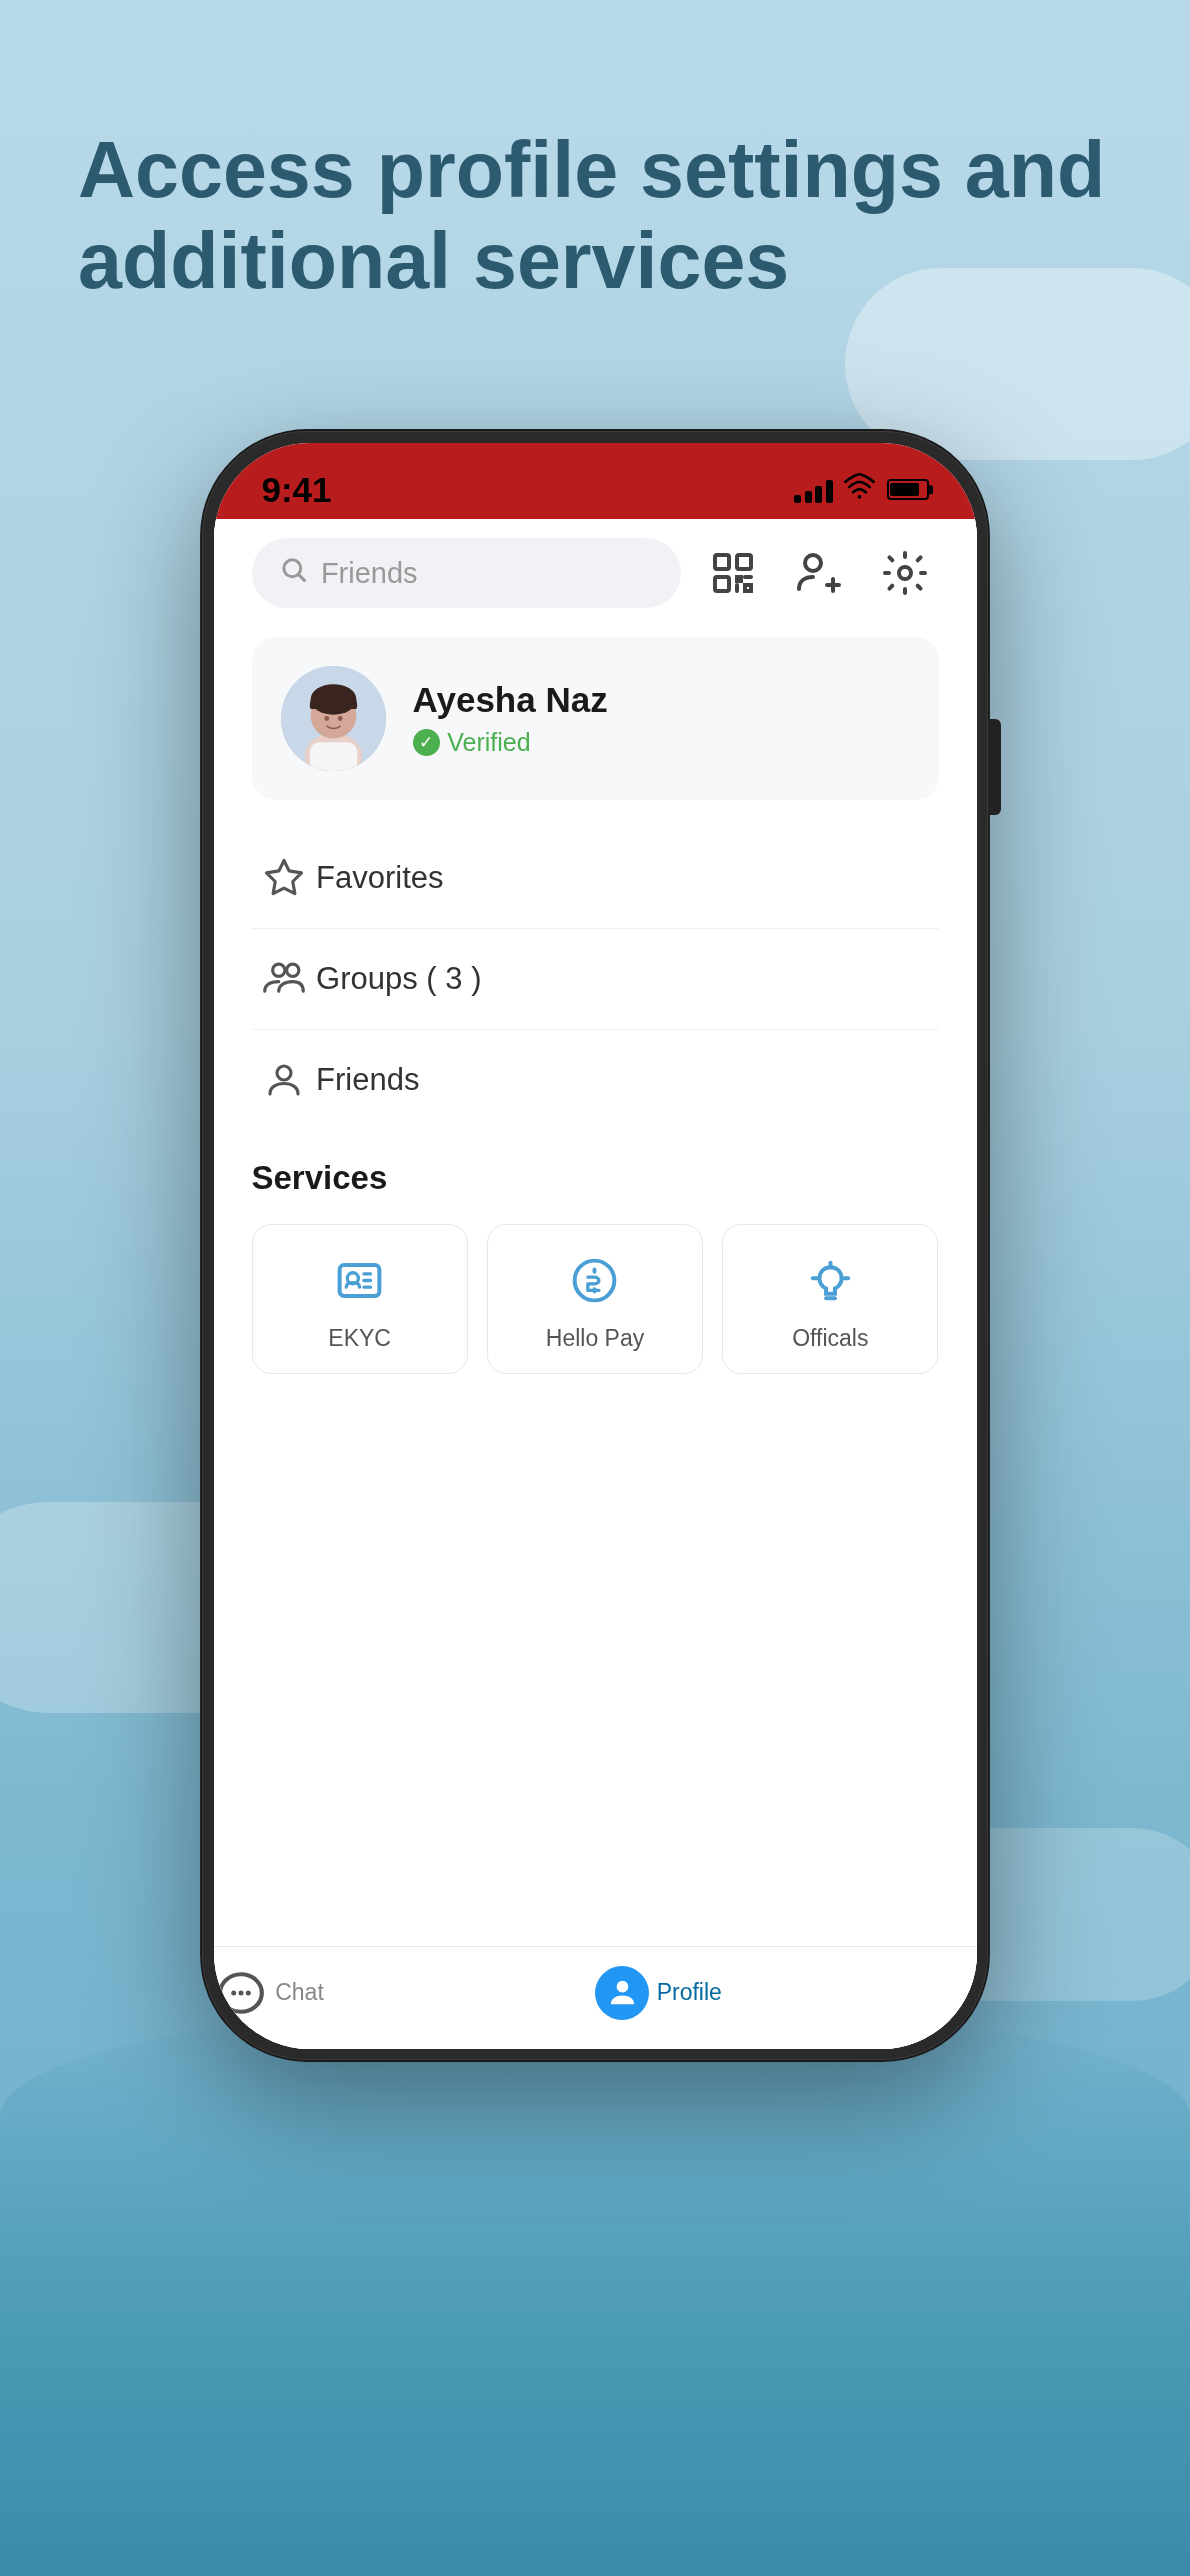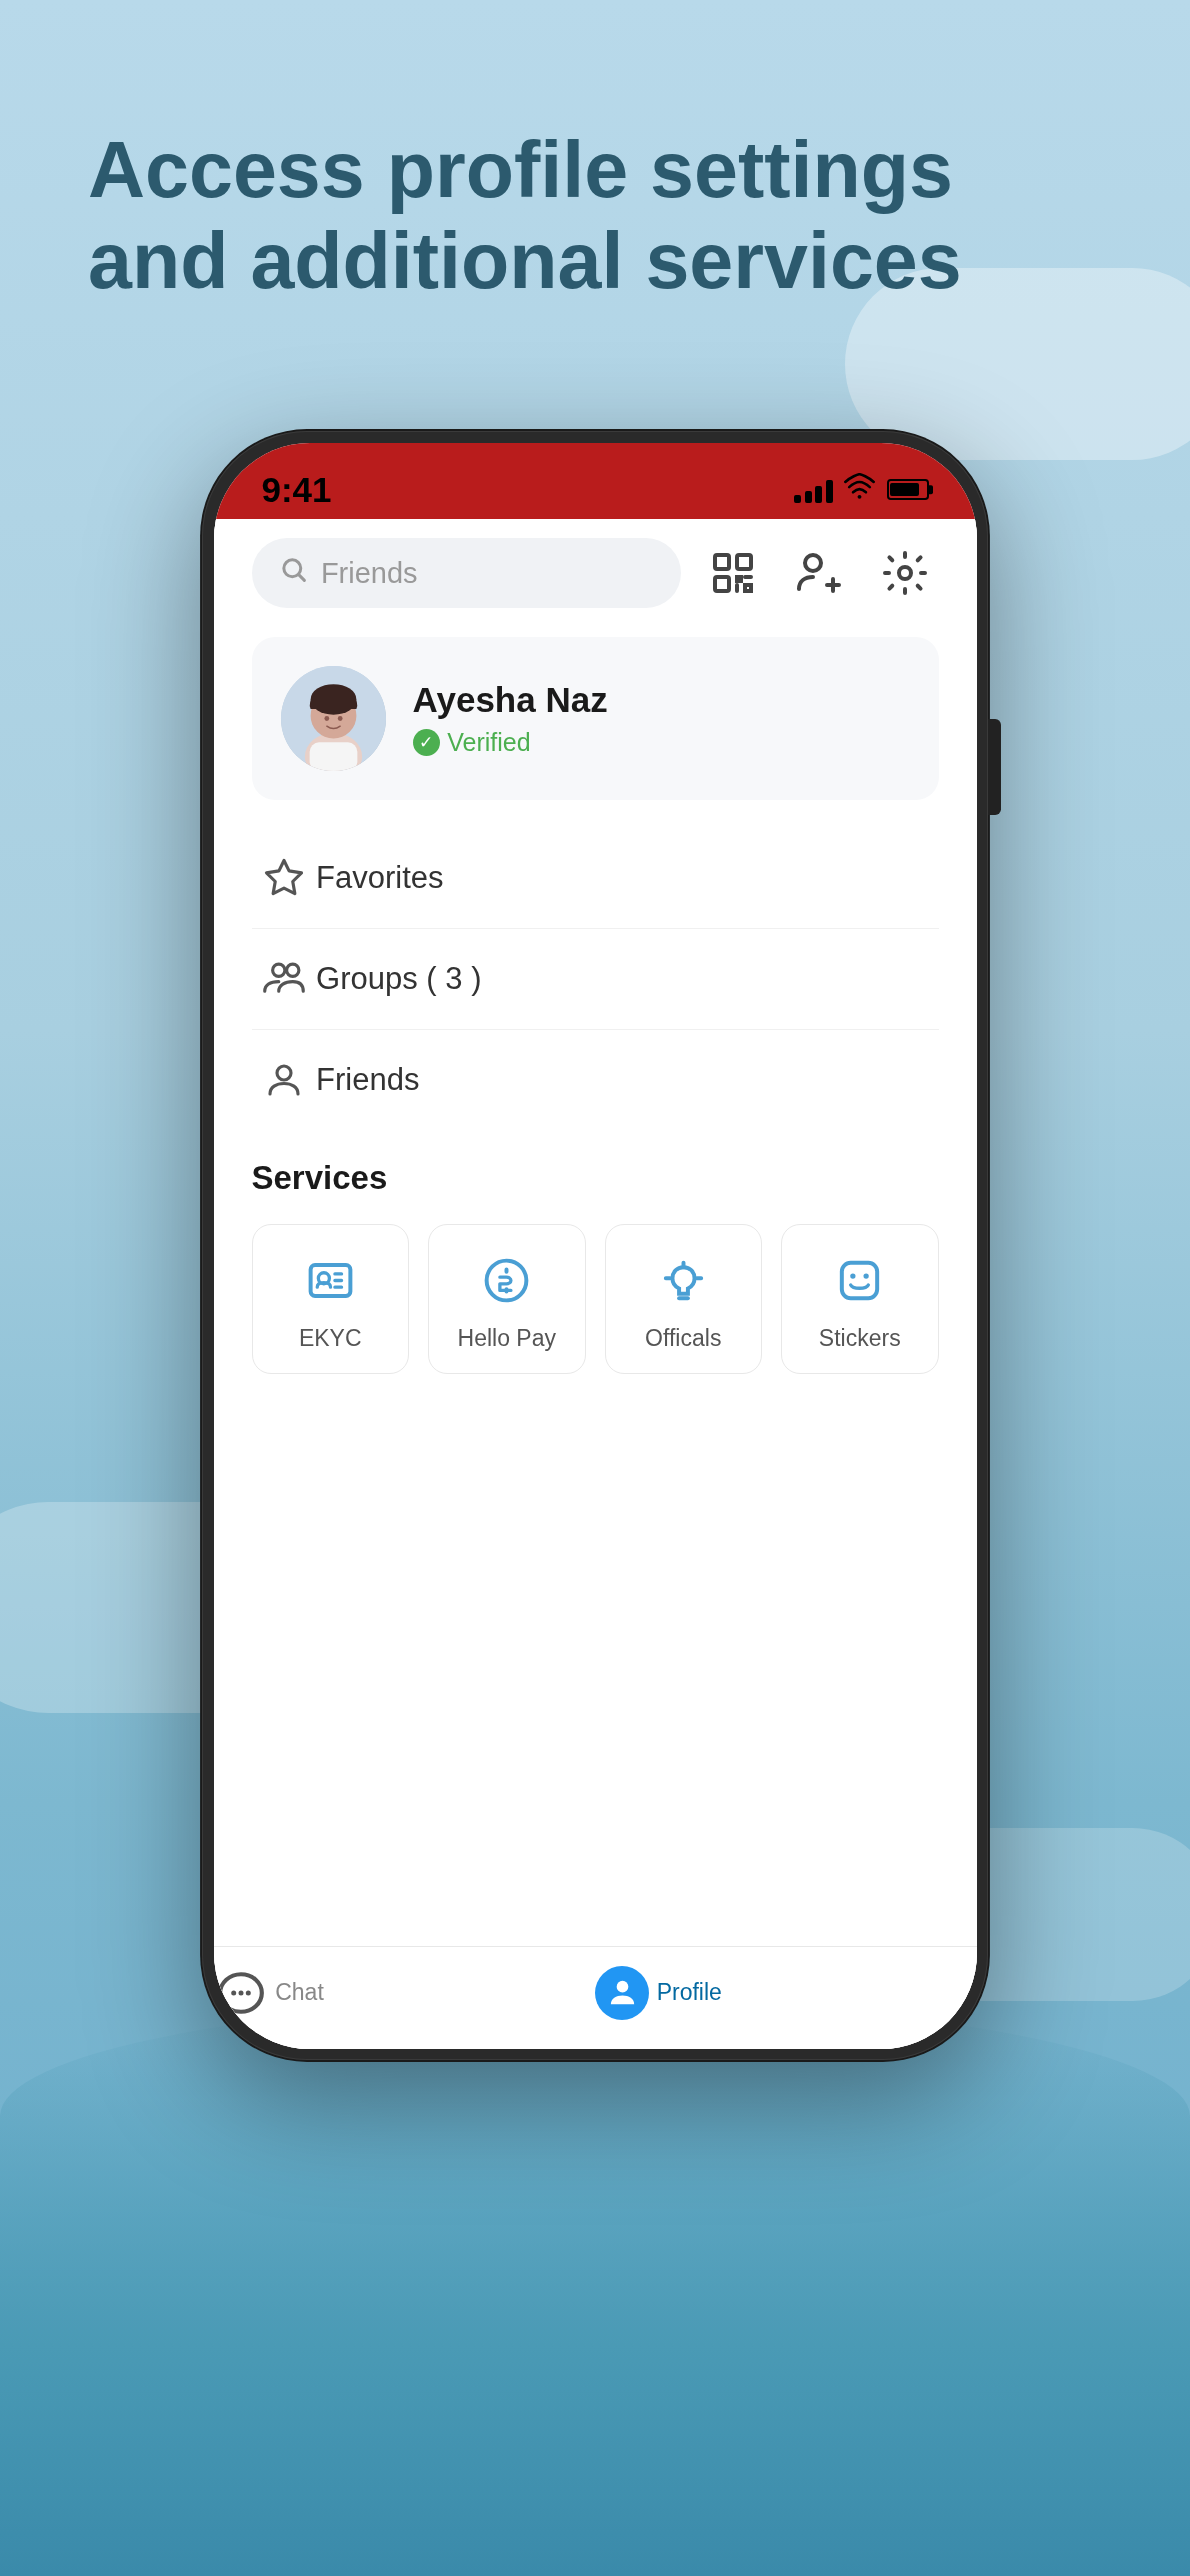--- a/index.html
+++ b/index.html
@@ -58,21 +58,21 @@
       width: 100%;
       height: 575px;
       background: linear-gradient(180deg, transparent 0%, #4a9ab5 60%, #3a8aaa 100%);
       border-radius: 50% 50% 0 0 / 20% 20% 0 0;
     }
 
     
     .header-text {
       position: absolute;
       top: 125px;
-      left: 88px;
+      left: 78px;
       right: 77px;
     }
 
     .header-title {
       font-size: 79px;
       font-weight: 800;
       color: #2c5a6e;
       line-height: 1.15;
     }
 
@@ -601,31 +601,20 @@
                 <svg width="53" height="53" viewBox="0 0 24 24" fill="none">
                   <path d="M7 11c0-2.8 2-5 5-5s5 2.2 5 5c0 2-1.2 3.8-3 4.6V18H10v-2.4C8.2 14.8 7 13 7 11z" stroke="#4a9fd4" stroke-width="1.8" fill="none"></path>
                   <path d="M10 20h4" stroke="#4a9fd4" stroke-width="1.8" stroke-linecap="round"></path>
                   <path d="M12 6V4" stroke="#4a9fd4" stroke-width="1.8" stroke-linecap="round"></path>
                   <path d="M6 11H4M20 11h-2" stroke="#4a9fd4" stroke-width="1.8" stroke-linecap="round"></path>
                 </svg>
               </div>
               <span class="service-label">Officals</span>
             </div>
 
-            <div class="service-card">
-              <div class="service-icon">
-                <svg width="53" height="53" viewBox="0 0 24 24" fill="none">
-                  <rect x="4" y="4" width="16" height="16" rx="4" stroke="#4a9fd4" stroke-width="1.8"></rect>
-                  <circle cx="9" cy="10" r="1.2" fill="#4a9fd4"></circle>
-                  <circle cx="15" cy="10" r="1.2" fill="#4a9fd4"></circle>
-                  <path d="M8 14c1 2 7 2 8 0" stroke="#4a9fd4" stroke-width="1.5" stroke-linecap="round"></path>
-                </svg>
-              </div>
-              <span class="service-label">Stickers</span>
-            </div>
 
           </div>
         </div>
 
         <div class="spacer"></div>
 
         <div class="bottom-tabs">
 
           <div class="tab-item">
             <div class="tab-icon">

